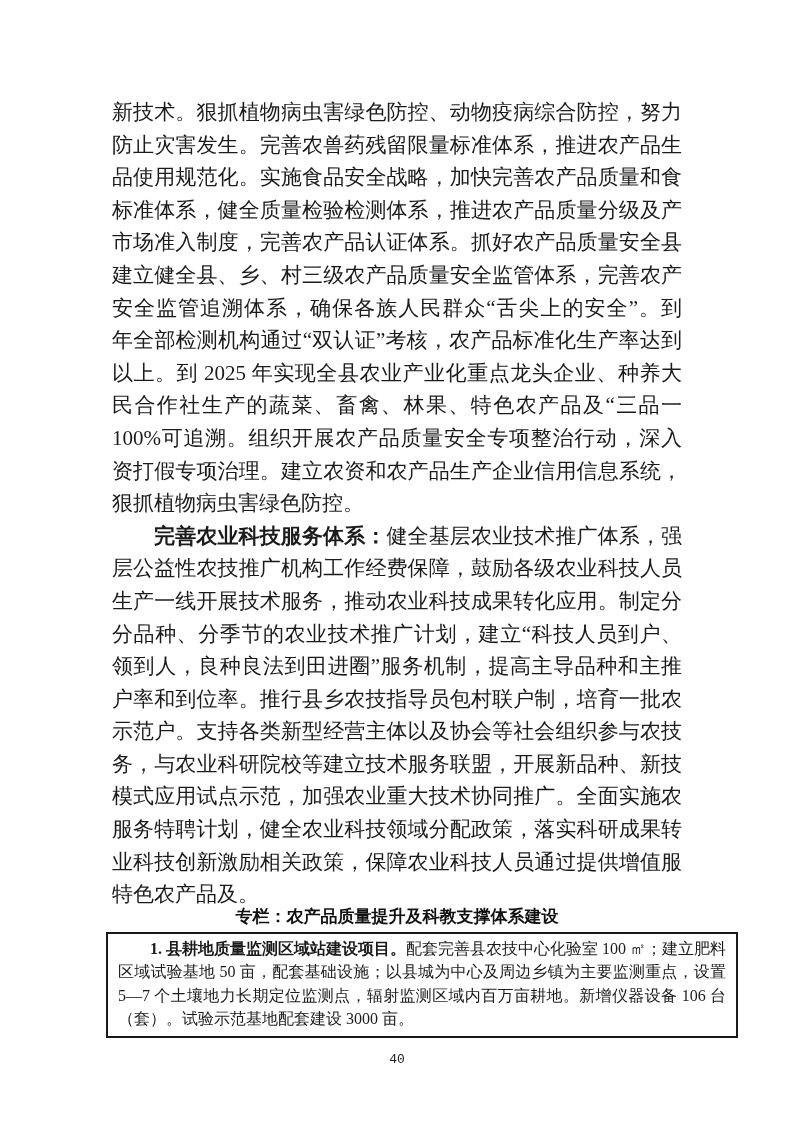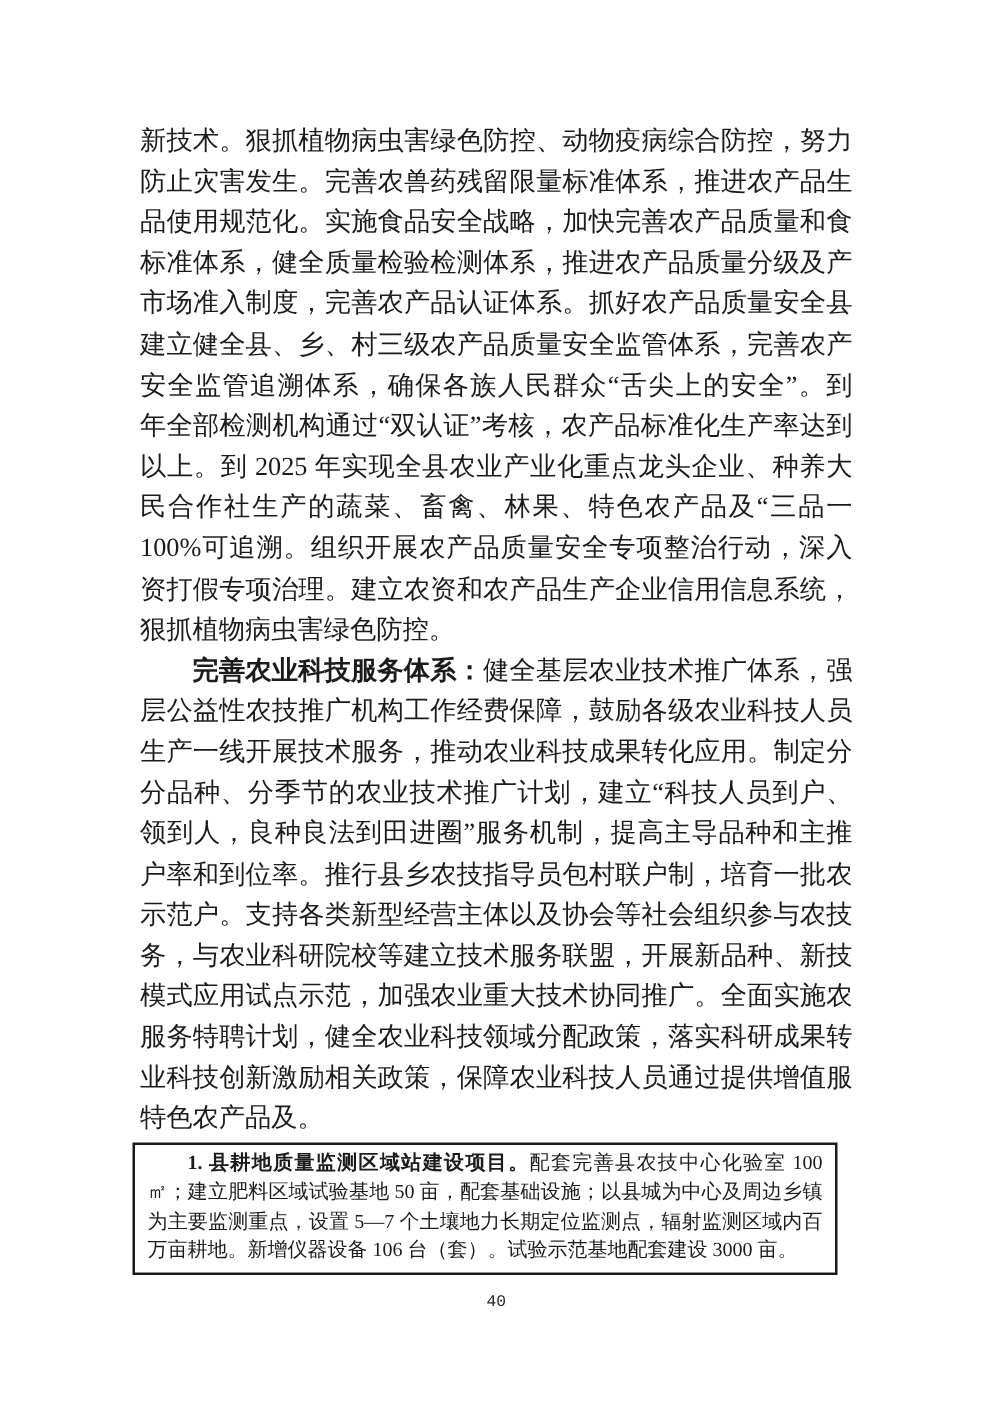--- a/index.html
+++ b/index.html
@@ -45,21 +45,21 @@
     font-size: 17px;
     font-weight: bold;
     text-align: center;
     line-height: 24px;
     color: #111;
   }
   .panel {
     box-sizing: border-box;
     margin-left: -6px;
     margin-top: 3px;
-    width: 564px;
+    width: 632px;
     border: 2px solid #1a1a1a;
     padding: 3px 10px 5px 10px;
     background: #ffffff;
   }
   .panel-text {
     margin: 0;
     font-size: 16px;
     line-height: 23.5px;
     text-align: justify;
     text-indent: 32px;
@@ -105,20 +105,21 @@
       <div class="line jl">领到人，良种良法到田进圈”服务机制，提高主导品种和主推技术入</div>
       <div class="line jl">户率和到位率。推行县乡农技指导员包村联户制，培育一批农业科技</div>
       <div class="line jl">示范户。支持各类新型经营主体以及协会等社会组织参与农技推广服</div>
       <div class="line jl">务，与农业科研院校等建立技术服务联盟，开展新品种、新技术、新</div>
       <div class="line jl">模式应用试点示范，加强农业重大技术协同推广。全面实施农技推广</div>
       <div class="line jl">服务特聘计划，健全农业科技领域分配政策，落实科研成果转化及农</div>
       <div class="line jl">业科技创新激励相关政策，保障农业科技人员通过提供增值服务、合</div>
       <div class="line">特色农产品及。</div>
     </div>
 
+    <div class="panel-title">专栏：农产品质量提升及科教支撑体系建设</div>
 
     <div class="panel">
       <p class="panel-text">
         <span class="bold">1. 县耕地质量监测区域站建设项目。</span><span>配套完善县农技中心化验室 100 ㎡；建立肥料区域试验基地 50 亩，配套基础设施；以县城为中心及周边乡镇为主要监测重点，设置 5—7 个土壤地力长期定位监测点，辐射监测区域内百万亩耕地。新增仪器设备 106 台（套）。试验示范基地配套建设 3000 亩。</span>
       </p>
     </div>
 
     <div class="page-number">40</div>
 
   </div>

